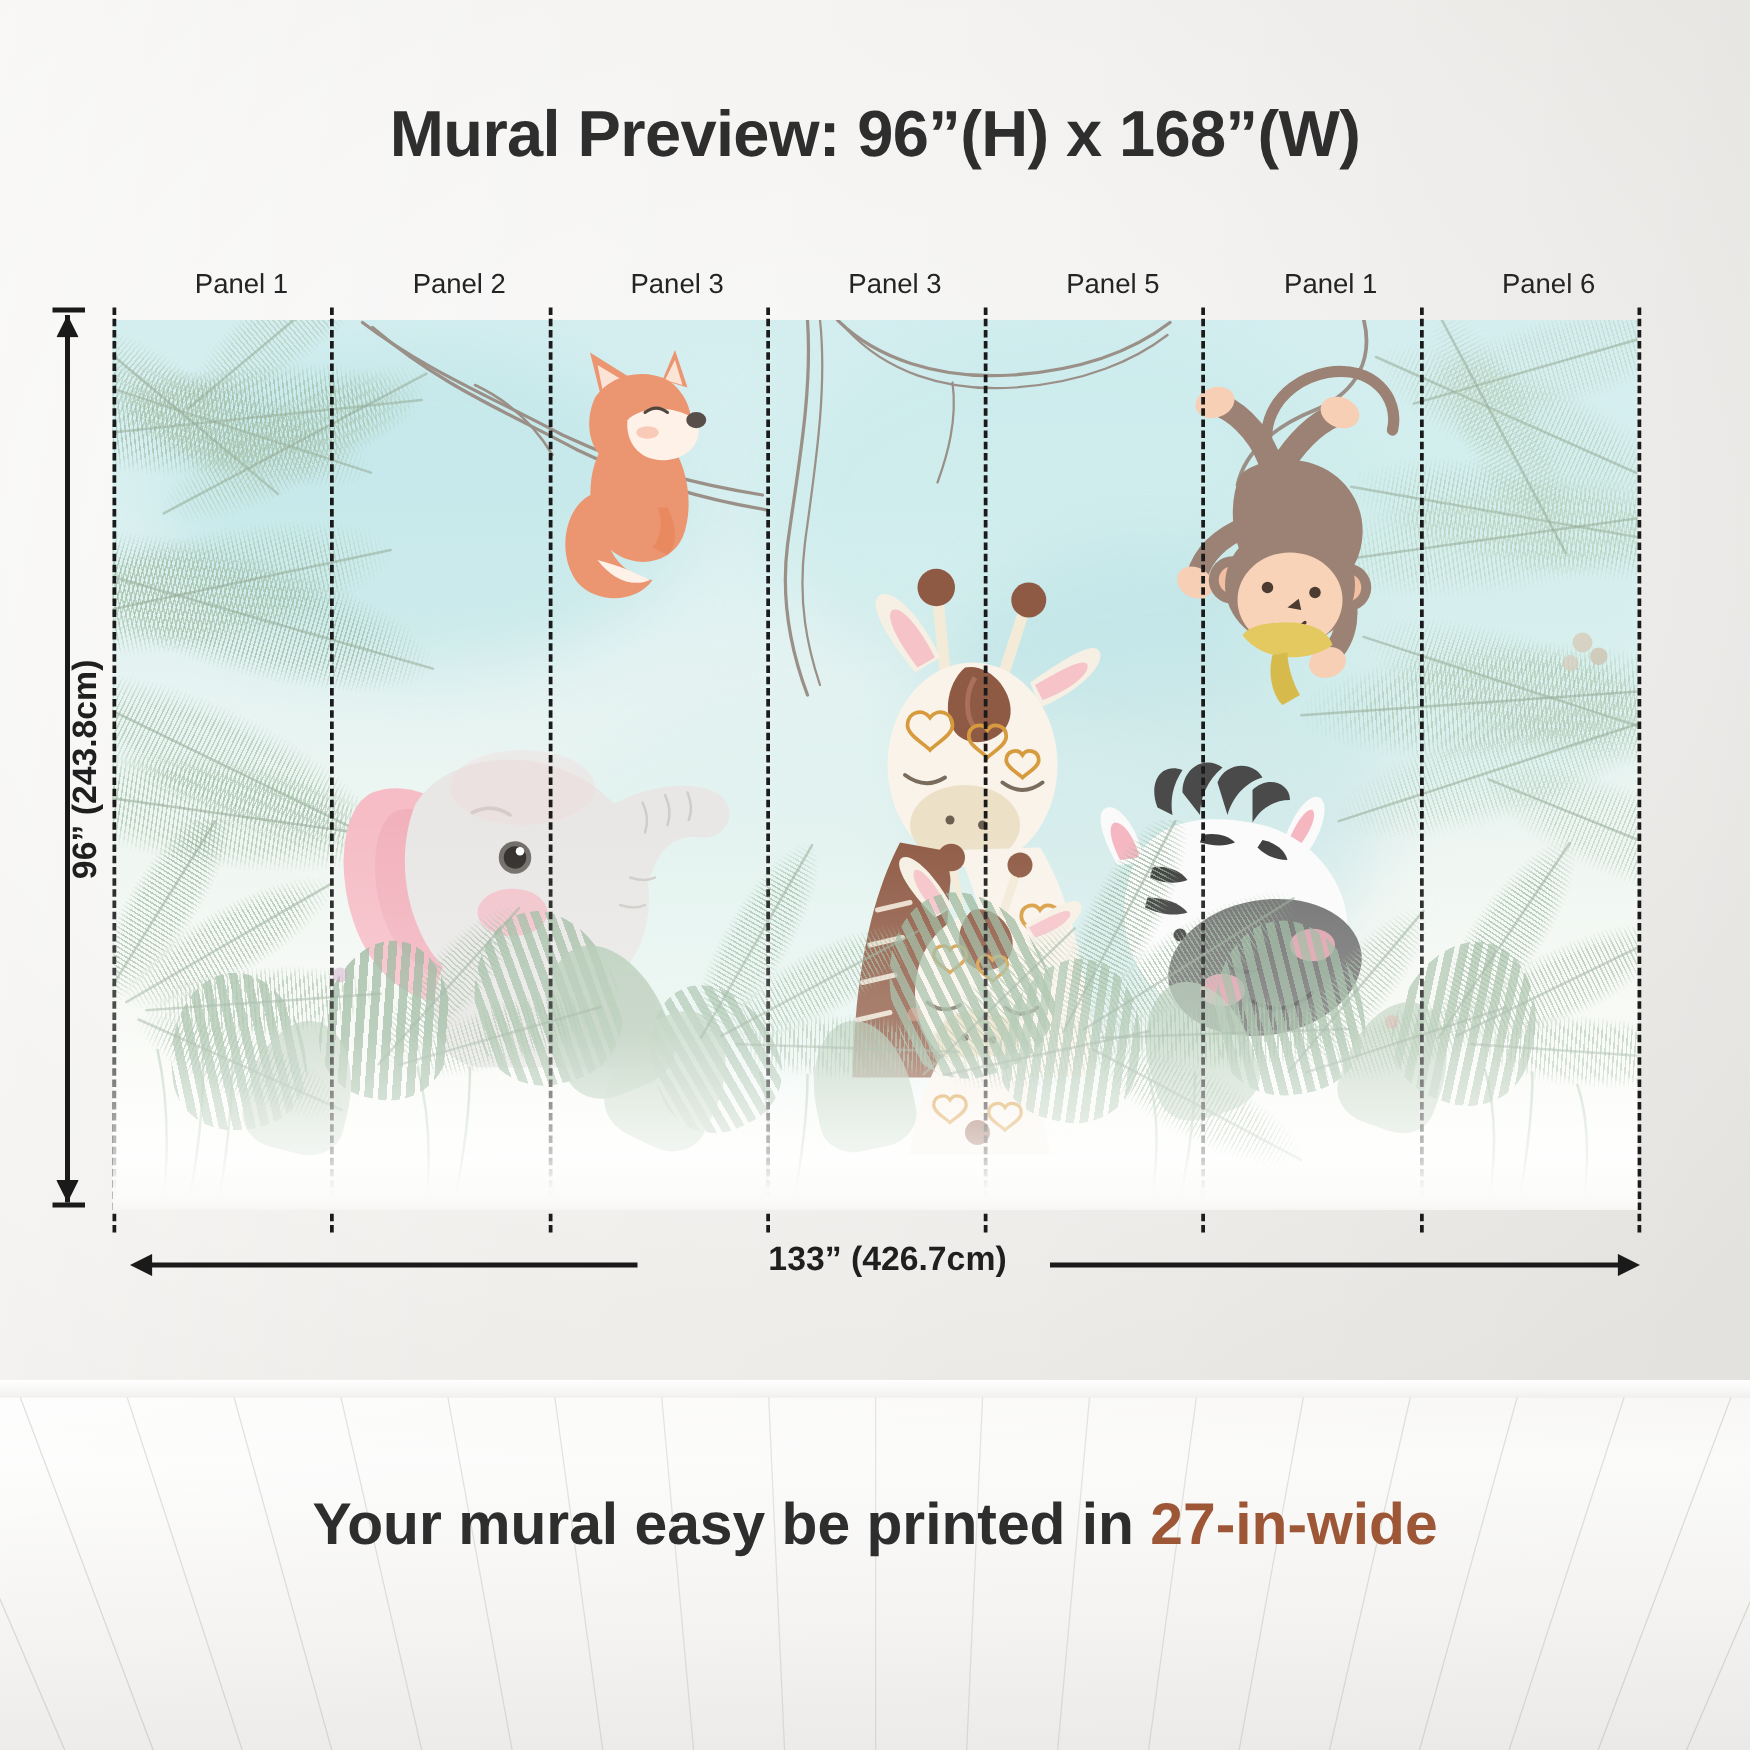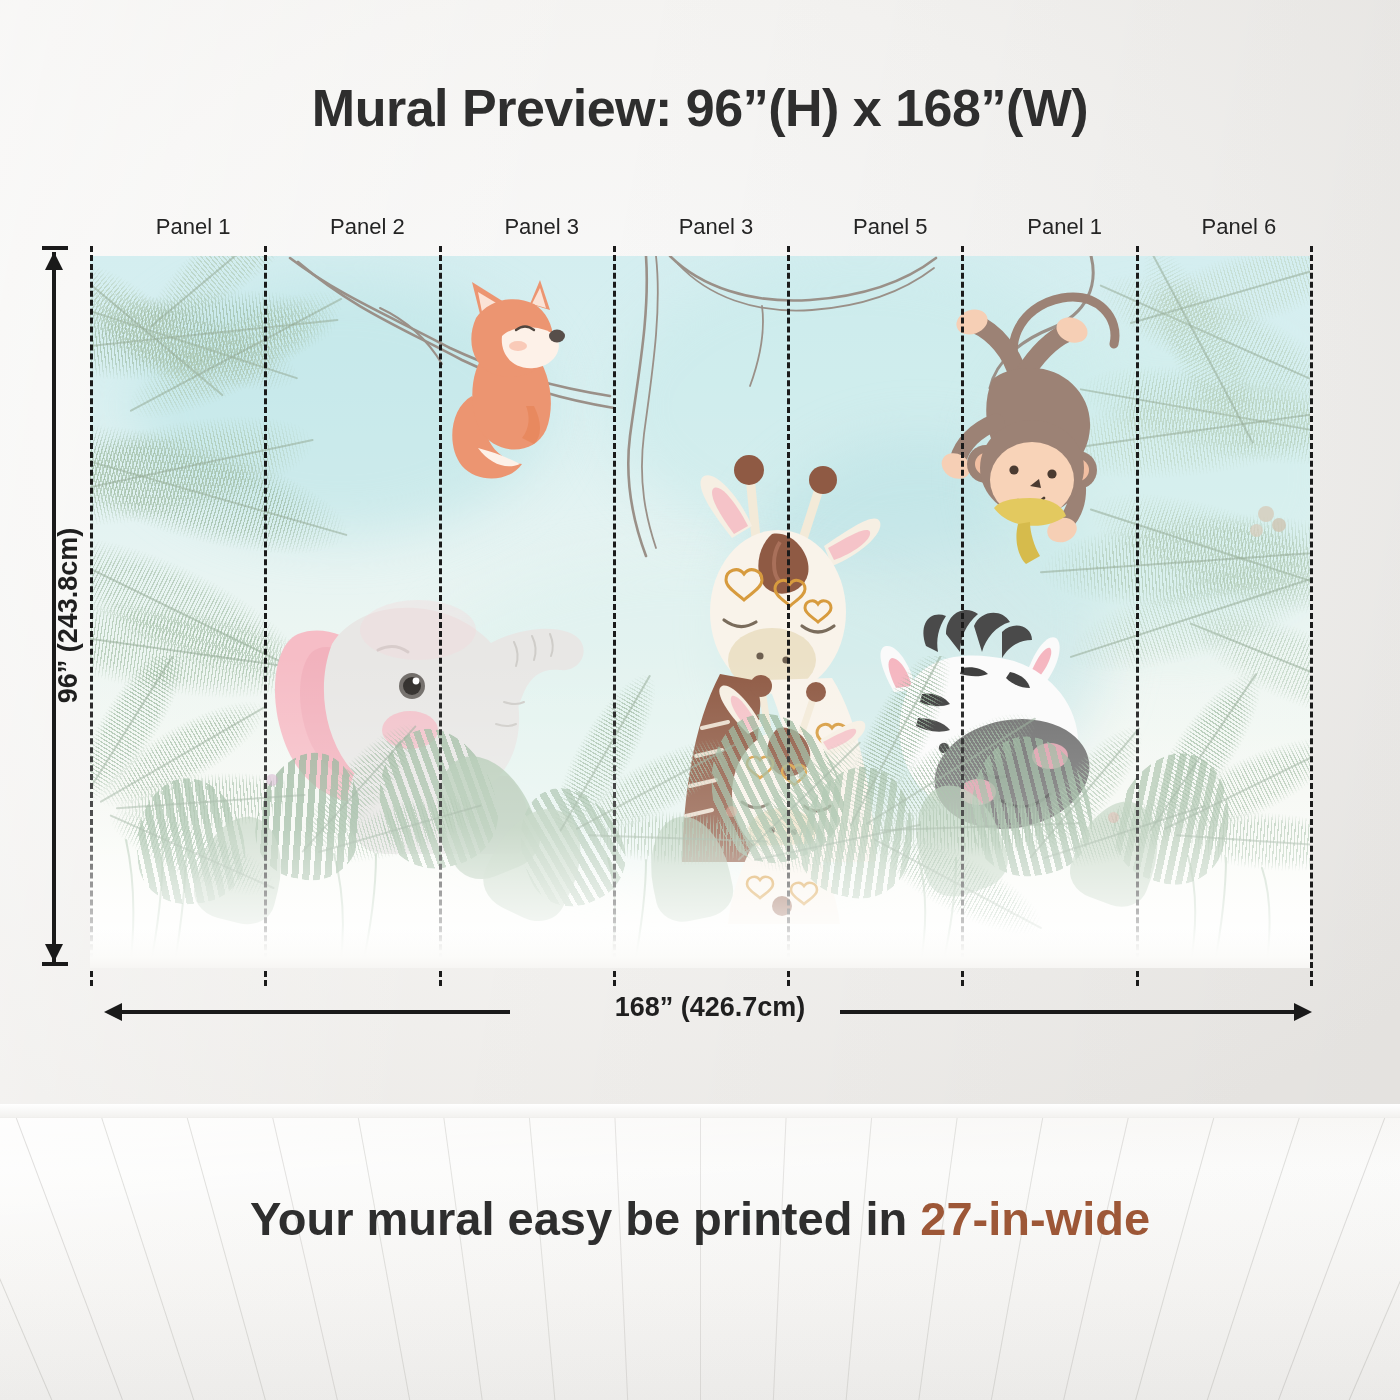--- a/index.html
+++ b/index.html
@@ -636,21 +636,21 @@
 
 <div id="vdim"></div>
 <div class="vcap" id="vcap-top"></div>
 <div class="vcap" id="vcap-bot"></div>
 <div id="vlabel">96” (243.8cm)</div>
 
 <div id="hdim-left"></div>
 <div id="hdim-right"></div>
 <div class="harrow" id="harrow-l"></div>
 <div class="harrow" id="harrow-r"></div>
-<div id="hlabel">168” (426.7cm)</div>
+<div id="hlabel">133” (426.7cm)</div>
 
 <div id="baseboard"></div>
 <div id="floor">
   <div class="sheen"></div>
 <div class="board" style="left: -74px; transform: rotate(-23.22deg); opacity: 0.73;"></div>
     <div class="board" style="left: 12px; transform: rotate(-20.64deg); opacity: 0.71;"></div>
     <div class="board" style="left: 98px; transform: rotate(-18.06deg); opacity: 0.69;"></div>
     <div class="board" style="left: 184px; transform: rotate(-15.48deg); opacity: 0.67;"></div>
     <div class="board" style="left: 270px; transform: rotate(-12.9deg); opacity: 0.65;"></div>
     <div class="board" style="left: 356px; transform: rotate(-10.32deg); opacity: 0.63;"></div>

